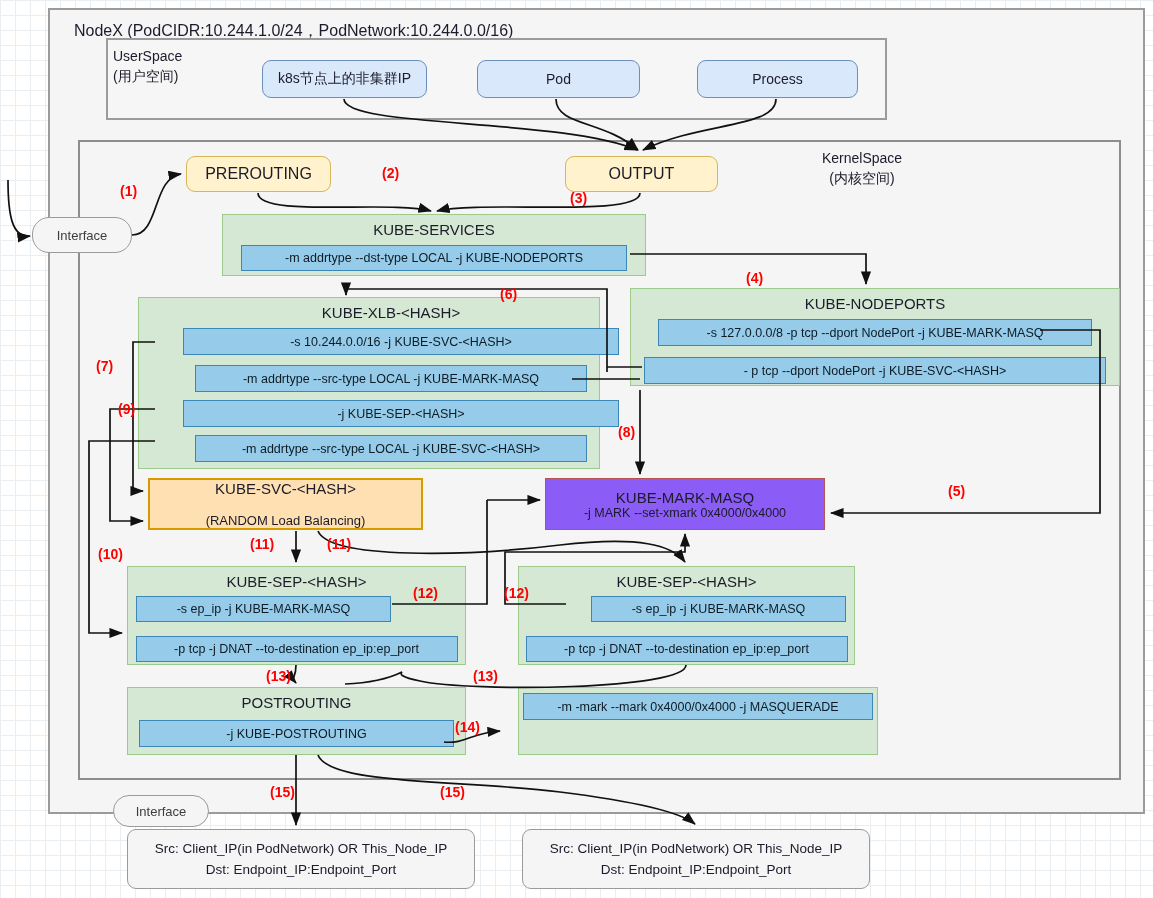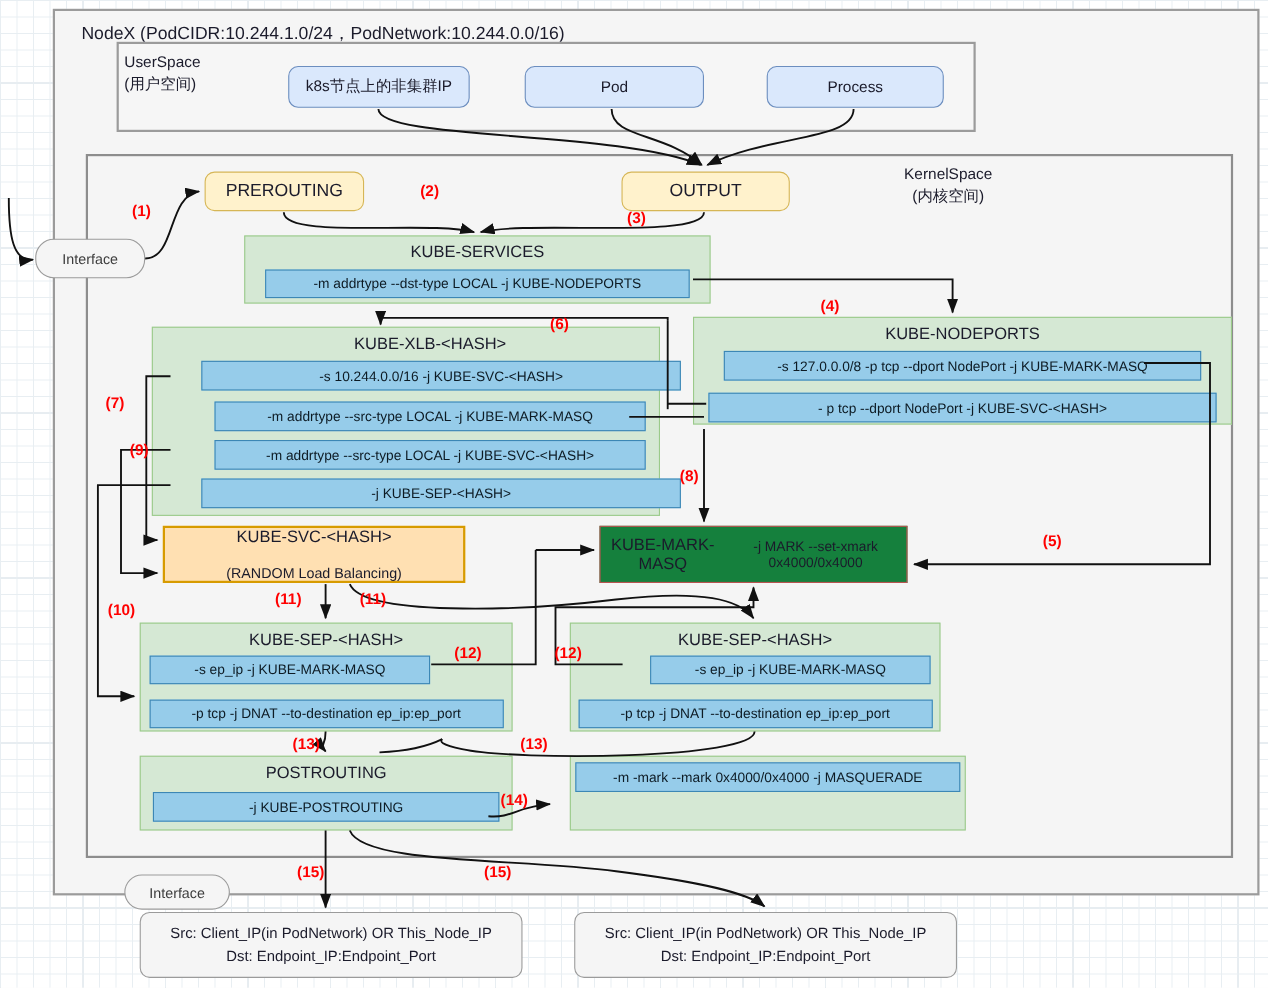--- a/index.html
+++ b/index.html
@@ -73,22 +73,22 @@
     font-size:12.5px;color:#0d1b24;display:flex;align-items:center;
     justify-content:center;text-align:center;
   }
   .svcbox{
     border:2px solid #d79b00;background:#ffe0b2;
     font-size:15px;color:#1b1b2b;display:flex;flex-direction:column;
     align-items:center;justify-content:space-between;text-align:center;
   }
   .svcbox .sub{font-size:13px;}
   .masqbox{
-    border:1.5px solid #b85450;background:#15803d;
-    font-size:15px;color:#1b1b2b;display:flex;flex-direction:row;
+    border:1.5px solid #b85450;background:#8b5cf6;
+    font-size:15px;color:#1b1b2b;display:flex;flex-direction:column;
     align-items:center;justify-content:center;text-align:center;
   }
   .masqbox .sub{font-size:12.5px;}
   .endbox{
     border:1.5px solid #9b9b9b;background:#f5f5f5;border-radius:9px;
     font-size:13.5px;color:#1b1b2b;display:flex;flex-direction:column;
     align-items:center;justify-content:center;text-align:center;
     line-height:21px;
   }
   .stepnum{
@@ -136,22 +136,22 @@
 <div class="abs grp" style="left:630px;top:288px;width:490px;height:98px;">
   <div class="grp-title">KUBE-NODEPORTS</div>
   <div class="rule" style="margin:3px auto 0;width:432px;height:25px;">-s 127.0.0.0/8 -p tcp --dport NodePort -j KUBE-MARK-MASQ</div>
   <div class="rule" style="margin:11px auto 0;width:460px;height:25px;">- p tcp --dport  NodePort -j KUBE-SVC-&lt;HASH&gt;</div>
 </div>
 
 <div class="abs grp" style="left:138px;top:297px;width:462px;height:172px;padding-left:44px;">
   <div class="grp-title">KUBE-XLB-&lt;HASH&gt;</div>
   <div class="rule" style="margin:3px auto 0;width:434px;height:25px;">-s 10.244.0.0/16 -j KUBE-SVC-&lt;HASH&gt;</div>
   <div class="rule" style="margin:10px auto 0;width:390px;height:25px;">-m addrtype --src-type LOCAL -j KUBE-MARK-MASQ</div>
+  <div class="rule" style="margin:8px auto 0;width:434px;height:25px;">-j KUBE-SEP-&lt;HASH&gt;</div>
   <div class="rule" style="margin:8px auto 0;width:390px;height:25px;">-m addrtype --src-type LOCAL -j KUBE-SVC-&lt;HASH&gt;</div>
-  <div class="rule" style="margin:8px auto 0;width:434px;height:25px;">-j KUBE-SEP-&lt;HASH&gt;</div>
 </div>
 
 <div class="abs svcbox" style="left:148px;top:478px;width:275px;height:52px;">
   <div>KUBE-SVC-&lt;HASH&gt;</div>
   <div class="sub">(RANDOM Load Balancing)</div>
 </div>
 
 <div class="abs masqbox" style="left:545px;top:478px;width:280px;height:52px;">
   <div>KUBE-MARK-MASQ</div>
   <div class="sub">-j MARK --set-xmark 0x4000/0x4000</div>

